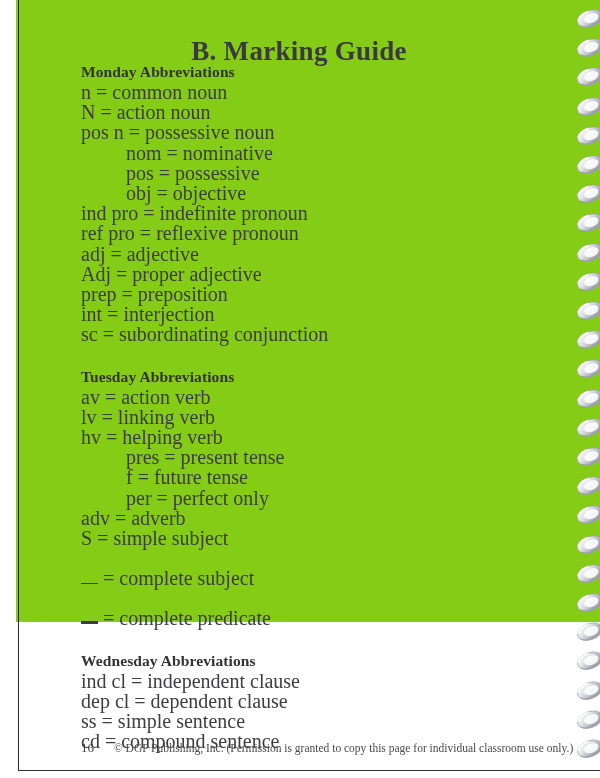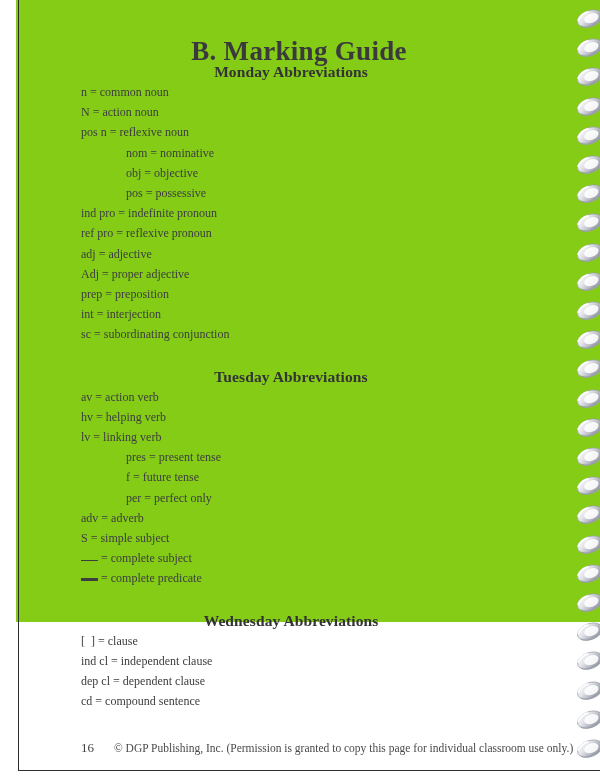--- a/index.html
+++ b/index.html
@@ -80,33 +80,32 @@
   .section { margin: 0 0 22px 0; }
   .section:last-child { margin-bottom: 0; }
 
   .section-heading {
     font-size: 15.5px;
     font-weight: bold;
     line-height: 20px;
     margin: 0 0 0 0;
     color: #333335;
     letter-spacing: 0.1px;
-    text-align: center;
   }
 
   .entry {
-    font-size: 12px;
+    font-size: 20px;
     line-height: 20.2px;
     white-space: pre;
     color: #3d3d3f;
   }
   .entry.indent { padding-left: 45px; }
 
   
-  .entry.rule-line { position: relative; }
+  .entry.rule-line { position: relative; margin-top: 20px; }
   .rule-mark {
     display: inline-block;
     vertical-align: baseline;
     width: 17px;
     position: relative;
     top: 0;
   }
   .rule-mark .bar {
     position: absolute;
     left: 0;
@@ -144,50 +143,50 @@
   <div id="page-left-edge"></div>
   <div id="page-bottom-edge"></div>
 
   <h1 id="title">B. Marking Guide</h1>
 
   <div id="content">
       <div class="section">
         <div class="section-heading">Monday Abbreviations</div>
         <div class="entry">n = common noun</div>
         <div class="entry">N = action noun</div>
-        <div class="entry">pos n = reflexive noun</div>
+        <div class="entry">pos n = possessive noun</div>
         <div class="entry indent">nom = nominative</div>
+        <div class="entry indent">pos = possessive</div>
         <div class="entry indent">obj = objective</div>
-        <div class="entry indent">pos = possessive</div>
         <div class="entry">ind pro = indefinite pronoun</div>
         <div class="entry">ref pro = reflexive pronoun</div>
         <div class="entry">adj = adjective</div>
         <div class="entry">Adj = proper adjective</div>
         <div class="entry">prep = preposition</div>
         <div class="entry">int = interjection</div>
         <div class="entry">sc = subordinating conjunction</div>
       </div>
       <div class="section">
         <div class="section-heading">Tuesday Abbreviations</div>
         <div class="entry">av = action verb</div>
+        <div class="entry">lv = linking verb</div>
         <div class="entry">hv = helping verb</div>
-        <div class="entry">lv = linking verb</div>
         <div class="entry indent">pres = present tense</div>
         <div class="entry indent">f = future tense</div>
         <div class="entry indent">per = perfect only</div>
         <div class="entry">adv = adverb</div>
         <div class="entry">S = simple subject</div>
         <div class="entry rule-line"><span class="rule-mark single"><span class="bar"></span></span><span> = complete subject</span></div>
         <div class="entry rule-line"><span class="rule-mark double"><span class="bar"></span></span><span> = complete predicate</span></div>
       </div>
       <div class="section">
         <div class="section-heading">Wednesday Abbreviations</div>
-        <div class="entry">[  ] = clause</div>
         <div class="entry">ind cl = independent clause</div>
         <div class="entry">dep cl = dependent clause</div>
+        <div class="entry">ss = simple sentence</div>
         <div class="entry">cd = compound sentence</div>
       </div>
     </div>
 
   <div id="footer">
     <span id="page-number">16</span><span id="copyright">© DGP Publishing, Inc. (Permission is granted to copy this page for individual classroom use only.)</span>
   </div>
 
   <div id="spiral">
       <div class="coil" style="top: 8px;"><svg width="34" height="22" viewBox="0 0 34 22" xmlns="http://www.w3.org/2000/svg">

